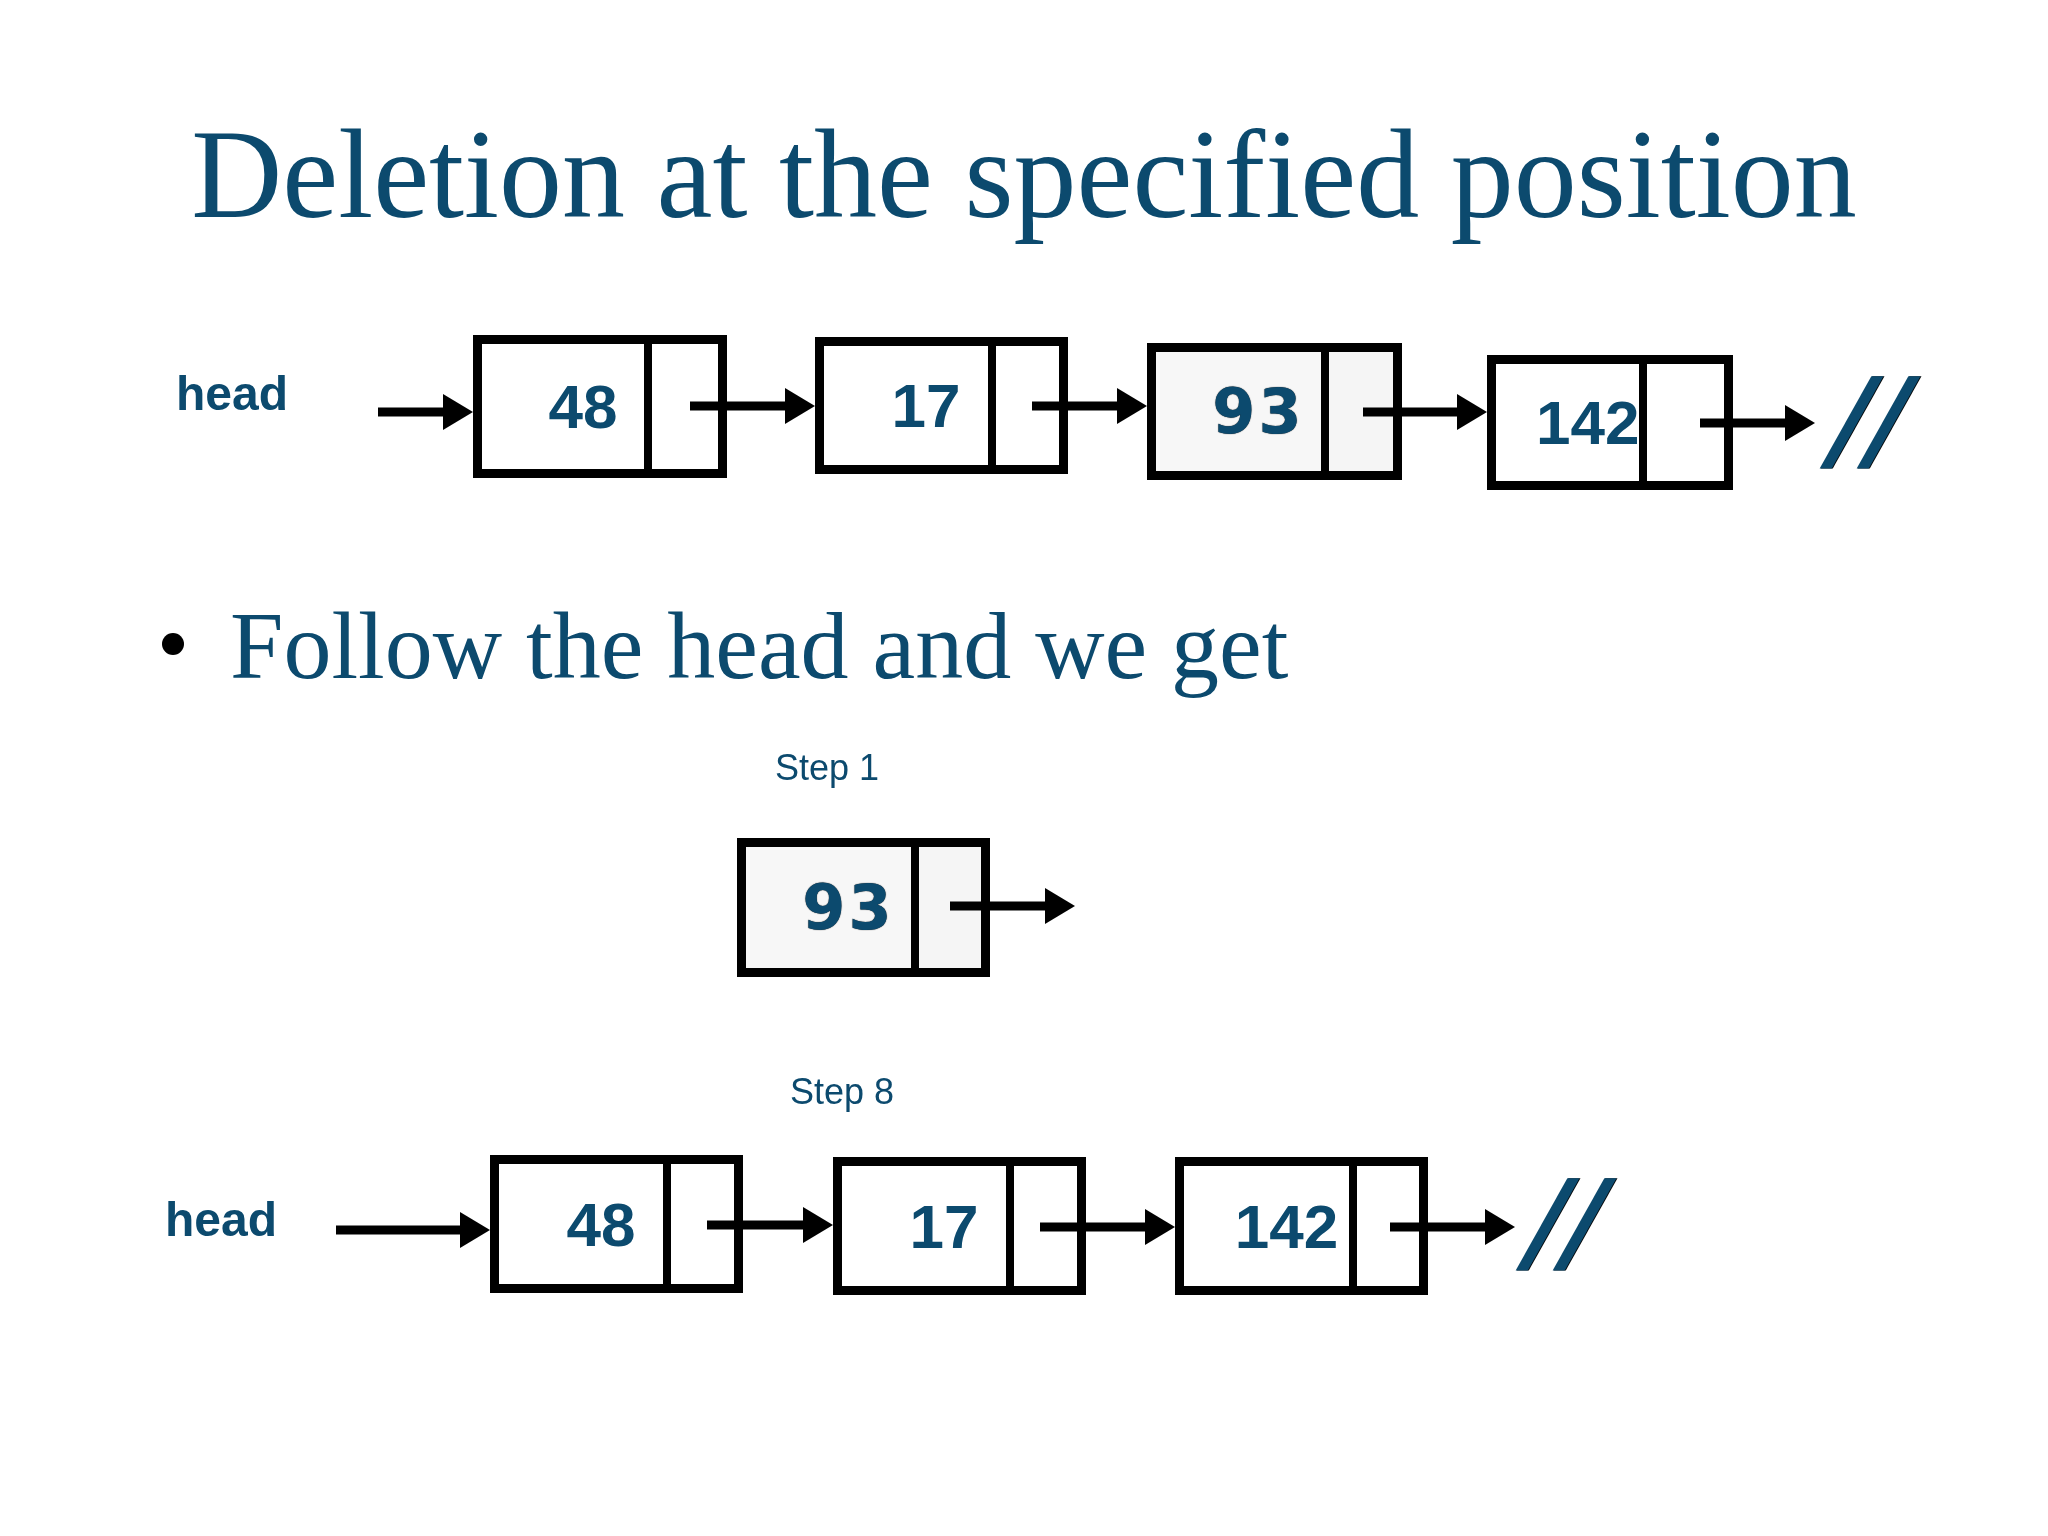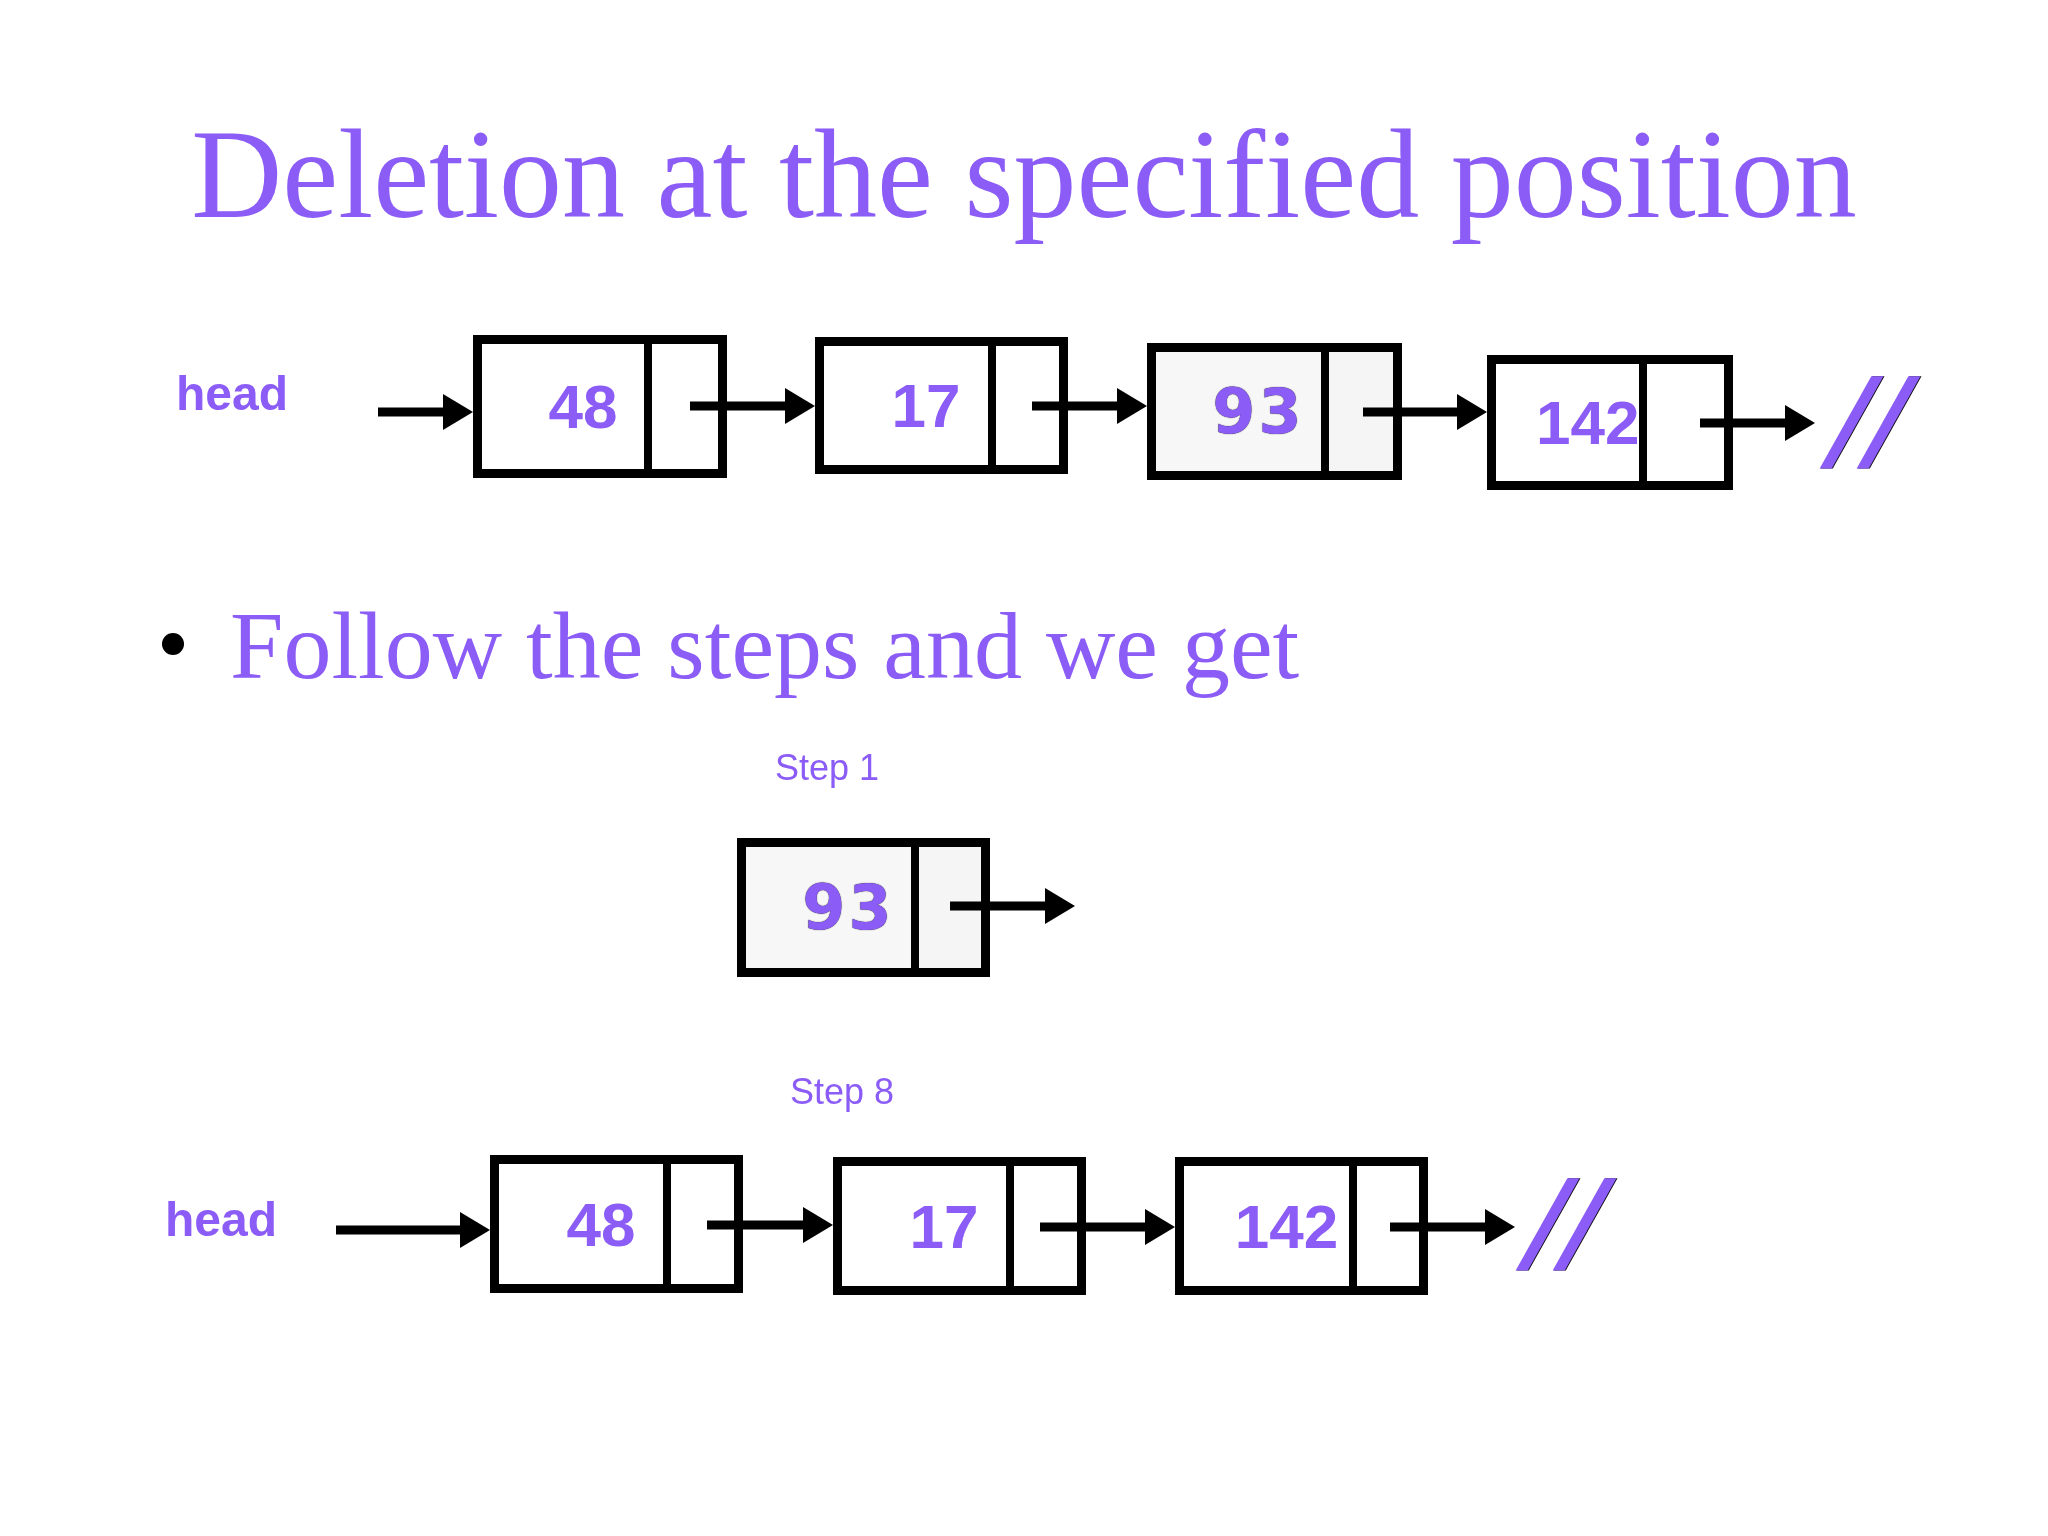--- a/index.html
+++ b/index.html
@@ -2,21 +2,21 @@
 <html><head>
 <meta charset="utf-8">
 <style>
   html,body{margin:0;padding:0;background:#ffffff;}
   #slide{
     position:relative;
     width:2048px;height:1536px;
     background:#ffffff;
     overflow:hidden;
     font-family:"Liberation Sans",sans-serif;
-    color:#8b5cf6;
+    color:#0c4a6e;
   }
   .title{
     position:absolute;left:0;top:103px;width:2048px;
     text-align:center;
     font-family:"Liberation Serif",serif;
     font-size:126px;line-height:1.15;font-weight:400;
     white-space:nowrap;
   }
   .bullet-dot{
     position:absolute;left:162px;top:633px;width:22px;height:22px;
@@ -135,21 +135,21 @@
     <div class="arrow" style="left:1700px;top:405px;width:115px;">
       <div class="shaft"></div>
       <div class="tip"></div>
     </div>
 
     <div class="null-marker" style="left:1832px;top:366px;">//</div>
   </div>
 
   <div>
     <div class="bullet-dot"></div>
-    <div class="bullet-text">Follow the steps and we get</div>
+    <div class="bullet-text">Follow the head and we get</div>
   </div>
 
   <div>
     <div class="step-label" style="left:775px;top:748px;">Step 1</div>
 
     <div class="node pasted" style="left:737px;top:838px;width:253px;height:139px;">
       <div class="data">93</div>
       <div class="ptr" style="width:62px;"></div>
     </div>
 

